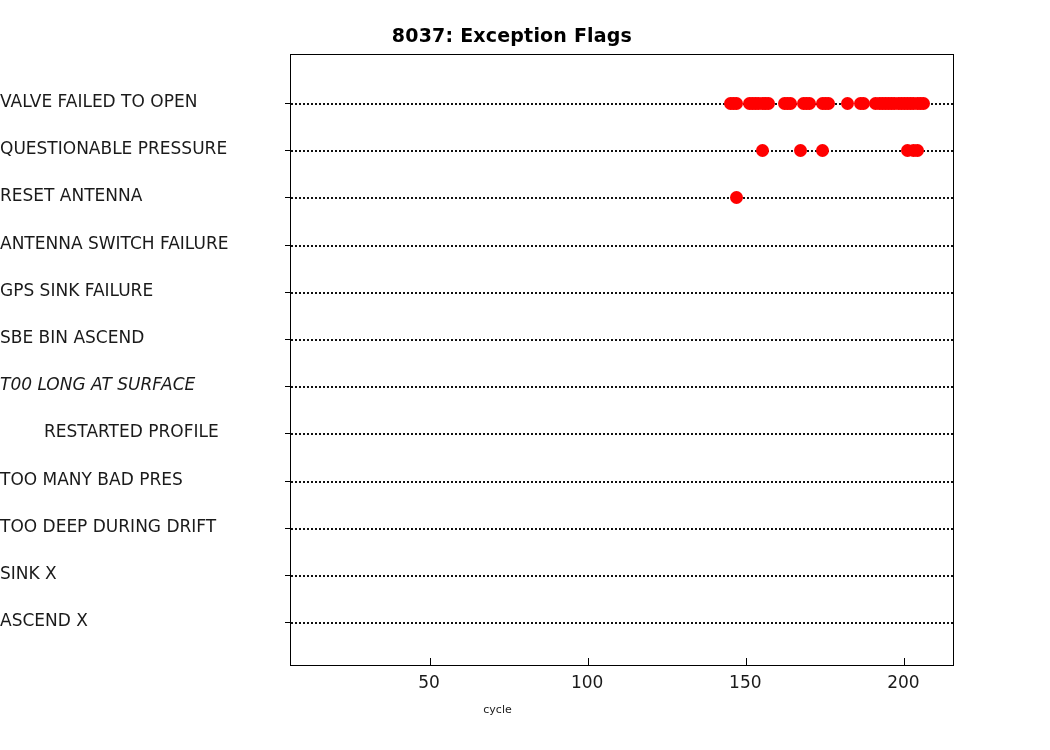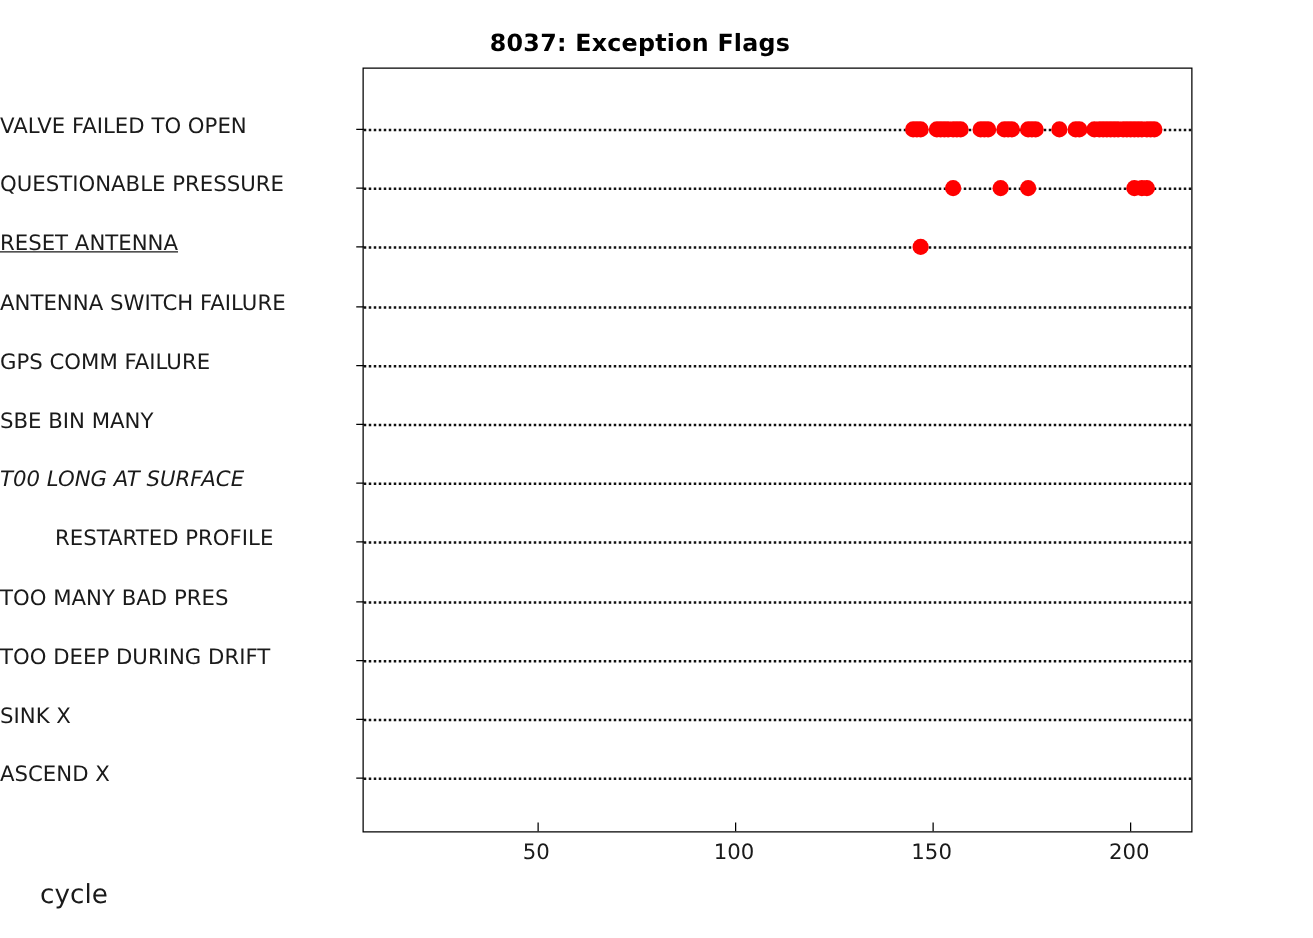--- a/index.html
+++ b/index.html
@@ -87,22 +87,22 @@
     text-align: center;
     width: 80px;
     margin-left: -40px;
     color: #1a1a1a;
   }
   .axis-label {
     position: absolute;
     top: 703px;
     left: 0;
     width: 963px;
-    text-align: left;
-    font-size: 21px;
+    text-align: center;
+    font-size: 11px;
     color: #1a1a1a;
   }
   .axis-label span { display: inline-block; margin-left: 32px; }
   .footer-note {
     position: absolute;
     left: 105px;
     top: 725px;
     font-size: 15px;
     color: #1a1a1a;
     white-space: nowrap;
@@ -111,24 +111,24 @@
 </head>
 <body>
 
 <div id="figure">
 
   <div class="chart-title">8037: Exception Flags</div>
 
   <div id="ylabels">
       <div class="ylabel" style="top: 91px; left: 0px; width: 282px;">VALVE FAILED TO OPEN</div>
       <div class="ylabel" style="top: 138.2px; left: 0px; width: 282px;">QUESTIONABLE PRESSURE</div>
-      <div class="ylabel" style="top: 185.4px; left: 0px; width: 282px; text-decoration: underline;">RESET ANTENNA</div>
+      <div class="ylabel" style="top: 185.4px; left: 0px; width: 282px;">RESET ANTENNA</div>
       <div class="ylabel" style="top: 232.6px; left: 0px; width: 282px;">ANTENNA SWITCH FAILURE</div>
-      <div class="ylabel" style="top: 279.8px; left: 0px; width: 282px;">GPS COMM FAILURE</div>
-      <div class="ylabel" style="top: 327px; left: 0px; width: 282px;">SBE BIN MANY</div>
+      <div class="ylabel" style="top: 279.8px; left: 0px; width: 282px;">GPS SINK FAILURE</div>
+      <div class="ylabel" style="top: 327px; left: 0px; width: 282px;">SBE BIN ASCEND</div>
       <div class="ylabel" style="top: 374.2px; left: 0px; width: 282px; font-style: italic;">T00 LONG AT SURFACE</div>
       <div class="ylabel" style="top: 421.4px; left: 0px; width: 282px; margin-left: 44px;">RESTARTED PROFILE</div>
       <div class="ylabel" style="top: 468.6px; left: 0px; width: 282px;">TOO MANY BAD PRES</div>
       <div class="ylabel" style="top: 515.8px; left: 0px; width: 282px;">TOO DEEP DURING DRIFT</div>
       <div class="ylabel" style="top: 563px; left: 0px; width: 282px;">SINK X</div>
       <div class="ylabel" style="top: 610.2px; left: 0px; width: 282px;">ASCEND X</div>
     </div>
 
   <div id="plot">
     <div id="rowlines">

